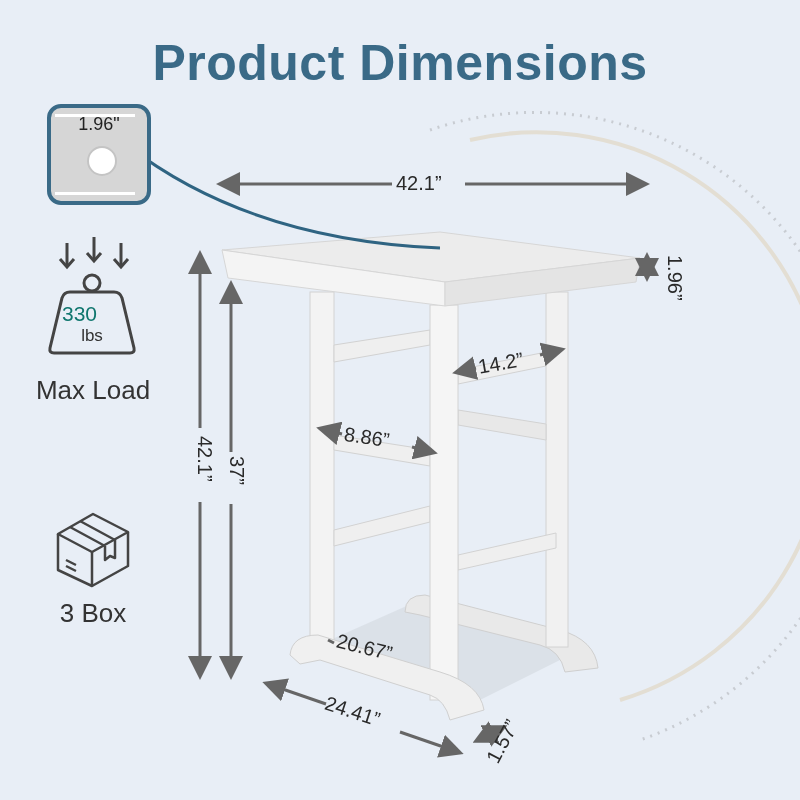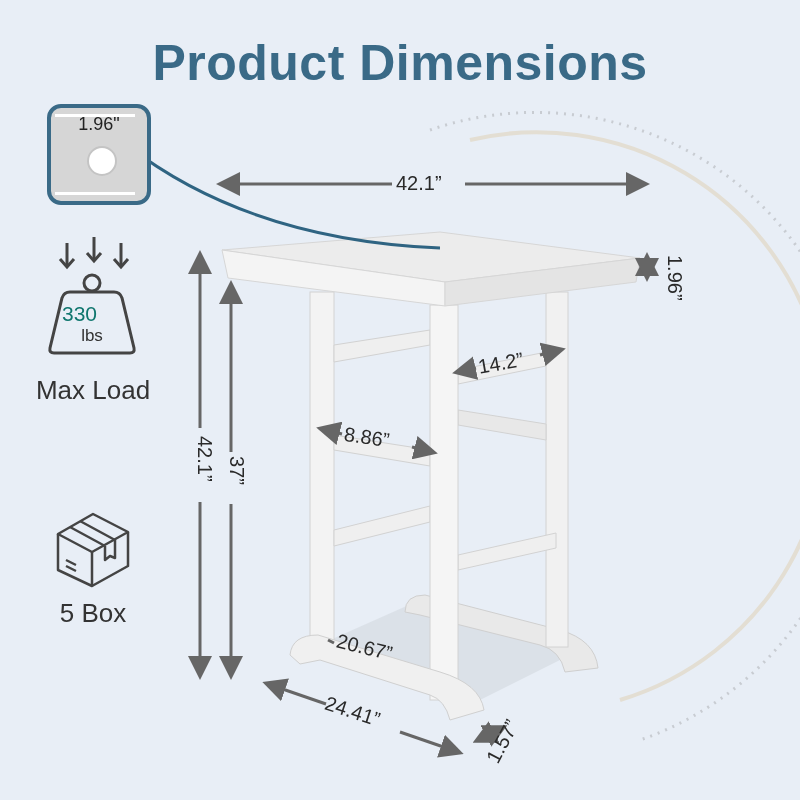--- a/index.html
+++ b/index.html
@@ -123,21 +123,21 @@
 <div class="detail-box">
   <div class="rail top"></div>
   <div class="rail bot"></div>
   <div class="hole"></div>
   <div class="lbl">1.96"</div>
 </div>
 
 <div style="position:absolute;left:62px;top:302px;width:60px;font-size:21px;font-weight:normal;color:#0f766e;">330</div>
 <div style="position:absolute;left:62px;top:326px;width:60px;text-align:center;font-size:17px;font-weight:normal;color:#333;">lbs</div>
 <div class="side-label" style="left:10px;top:366px;width:166px;margin-top:9px;">Max Load</div>
-<div class="side-label" style="left:10px;top:598px;width:166px;">5 Box</div>
+<div class="side-label" style="left:10px;top:598px;width:166px;">3 Box</div>
 
 <div class="dim" style="left:396px;top:172px;">42.1”</div>
 <div class="dim" style="left:648px;top:255px;transform:rotate(90deg);transform-origin:left top;left:686px;">1.96”</div>
 <div class="dim" style="left:190px;top:436px;transform:rotate(90deg);transform-origin:left top;left:216px;">42.1”</div>
 <div class="dim" style="left:222px;top:456px;transform:rotate(90deg);transform-origin:left top;left:248px;">37”</div>
 <div class="dim" style="left:478px;top:352px;transform:rotate(-10deg);">14.2”</div>
 <div class="dim" style="left:344px;top:426px;transform:rotate(8deg);">8.86”</div>
 <div class="dim" style="left:336px;top:636px;transform:rotate(14deg);">20.67”</div>
 <div class="dim" style="left:324px;top:700px;transform:rotate(18deg);">24.41”</div>
 <div class="dim" style="left:480px;top:730px;transform:rotate(-62deg);">1.57”</div>

